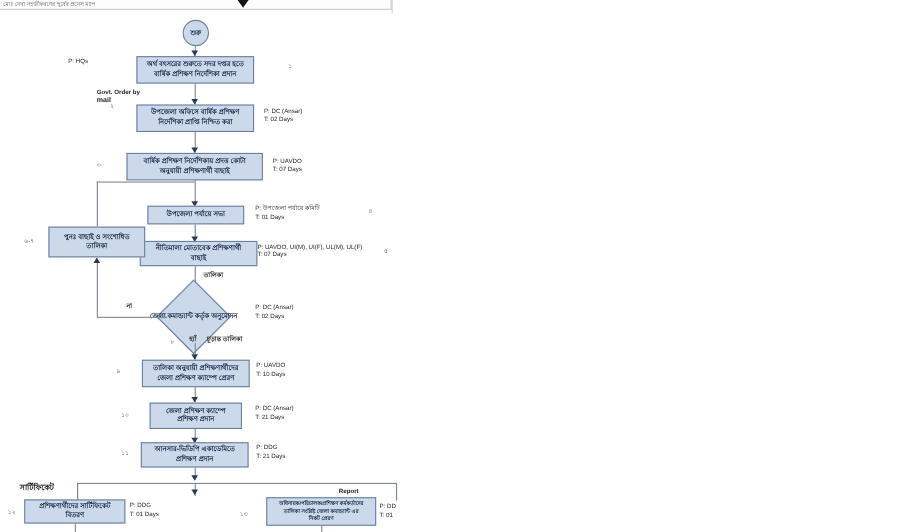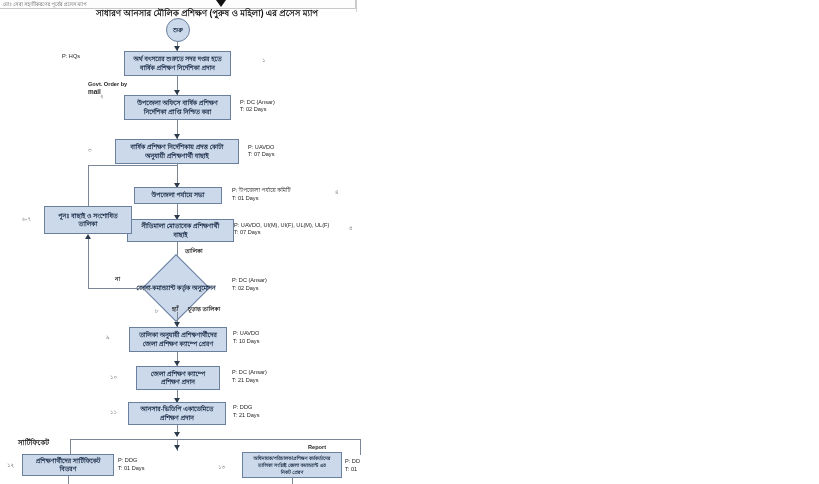--- a/index.html
+++ b/index.html
@@ -88,21 +88,20 @@
 </head>
 <body>
 
 <div id="canvas">
 
   <div class="abs topstrip">
     <span>মোঃ সেবা সহজীকরণের পূর্বের প্রসেস ম্যাপ</span>
   </div>
   <div class="abs topstrip2"></div>
 
-  <div class="abs title">সাধারণ আনসার মৌলিক প্রশিক্ষণ (পুরুষ ও মহিলা) এর প্রসেস ম্যাপ</div>
 
   <div class="abs" style="left:216px;top:0px;">
     <div style="width:0;height:0;border-left:5px solid transparent;border-right:5px solid transparent;border-top:7px solid #111;"></div>
   </div>
 
   <div class="abs start" style="left:166px;top:18px;width:24px;height:24px;">
     <span>শুরু</span>
   </div>
 
   <div class="abs vline" style="left:177px;top:42px;height:9px;"></div>

